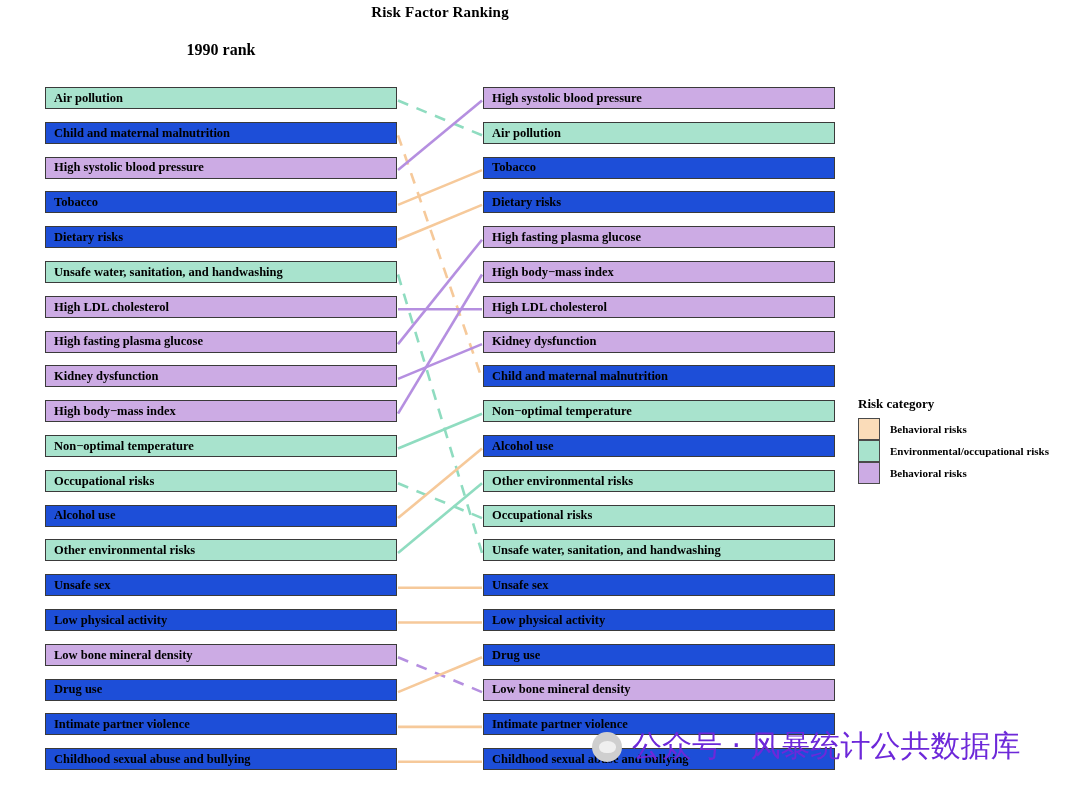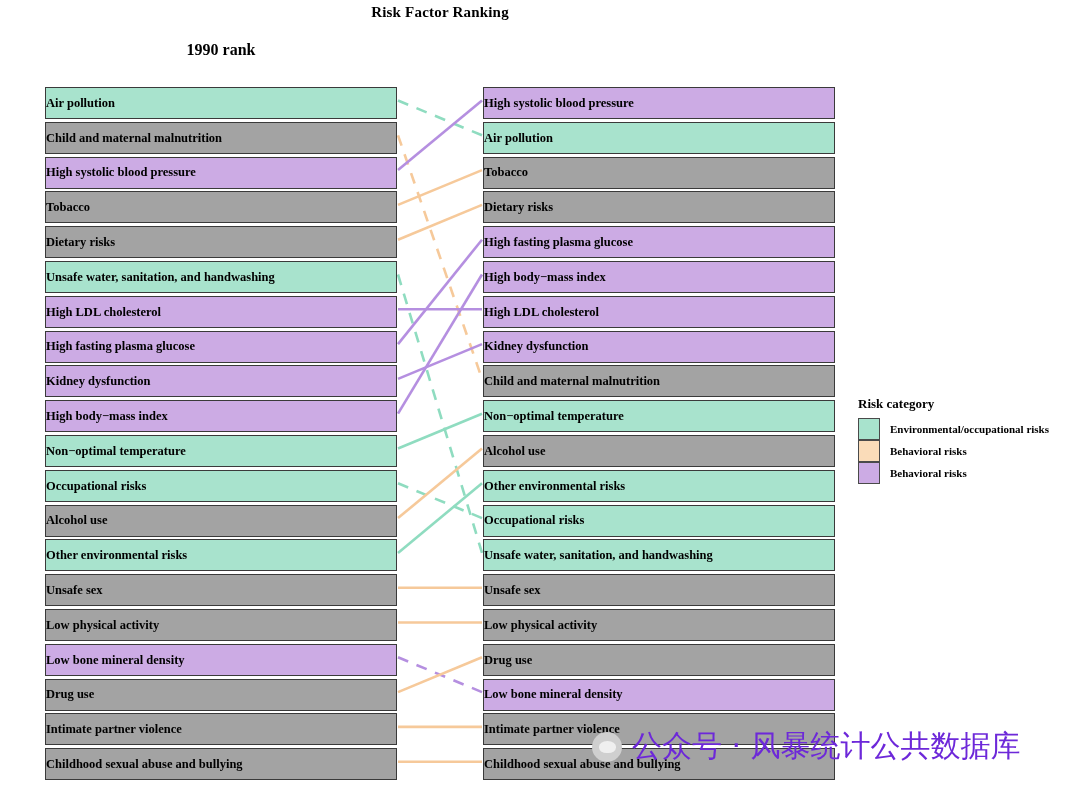--- a/index.html
+++ b/index.html
@@ -37,35 +37,36 @@
     width: 352px;
     text-align: center;
     font-weight: bold;
     font-size: 16px;
   }
   #header-1990 { left: 45px; }
   #header-2021 { left: 483px; }
 
   .node {
     position: absolute;
-    height: 32px;
+    height: 22px;
     box-sizing: border-box;
     border: 1.3px solid #3a3a3a;
     display: flex;
     align-items: center;
+    padding-left: 8px;
     font-weight: bold;
     font-size: 12.5px;
     line-height: 1;
     white-space: nowrap;
     overflow: hidden;
   }
   .col-left  { left: 45px;  width: 352px; }
   .col-right { left: 483px; width: 352px; }
 
-  .cat-behavioral     { background: #a3a3a3; }
+  .cat-behavioral     { background: #1d4ed8; }
   .cat-environmental  { background: #a8e3cd; }
   .cat-metabolic      { background: #ccabe4; }
 
   svg.links {
     position: absolute;
     left: 0;
     top: 0;
     width: 1072px;
     height: 794px;
     pointer-events: none;
@@ -291,26 +292,26 @@
       </div>
       <div class="node col-right cat-behavioral" style="top: 748.2px;">
         <span>Childhood sexual abuse and bullying</span>
       </div>
     </div>
 
   <div class="legend">
     <div class="legend-title">Risk category</div>
     <div class="legend-items" id="legend-items">
         <div class="legend-row">
+          <div class="legend-swatch" style="background: rgb(250, 220, 185);"></div>
+          <div class="legend-label">Behavioral risks</div>
+        </div>
+        <div class="legend-row">
           <div class="legend-swatch" style="background: rgb(168, 227, 205);"></div>
           <div class="legend-label">Environmental/occupational risks</div>
-        </div>
-        <div class="legend-row">
-          <div class="legend-swatch" style="background: rgb(250, 220, 185);"></div>
-          <div class="legend-label">Behavioral risks</div>
         </div>
         <div class="legend-row">
           <div class="legend-swatch" style="background: rgb(204, 171, 228);"></div>
           <div class="legend-label">Behavioral risks</div>
         </div>
       </div>
   </div>
 
   <div class="watermark">
     <div class="wm-badge">

